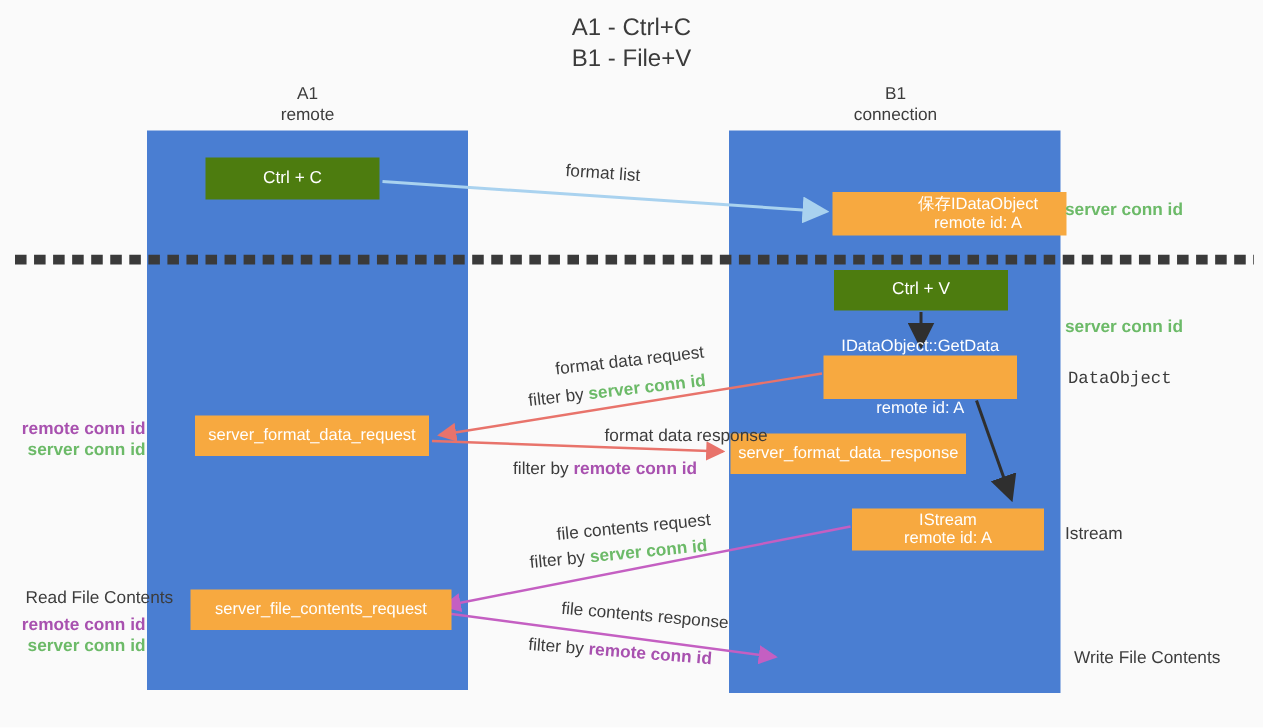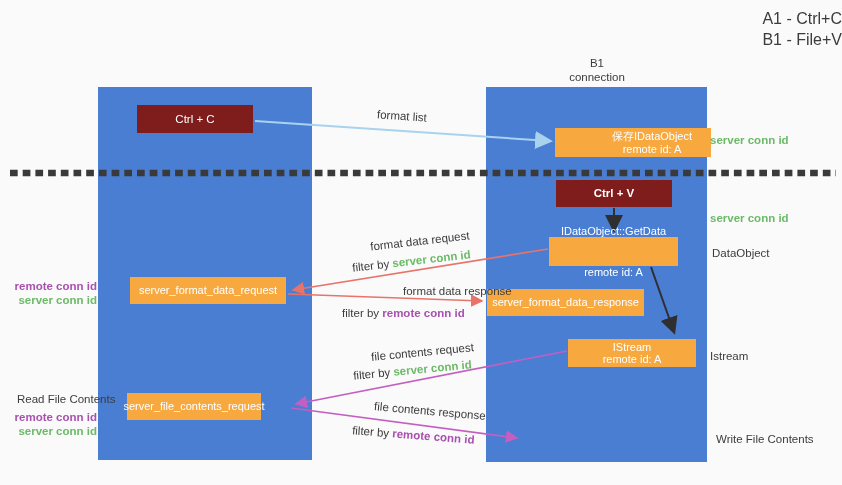--- a/index.html
+++ b/index.html
@@ -1,42 +1,46 @@
 <!DOCTYPE html>
 <html><head>
 <meta charset="utf-8">
 <style>
   html,body{margin:0;padding:0;background:#ffffff;}
   .stage{position:relative;width:842px;height:485px;background:#fafafa;overflow:hidden;
          font-family:"Liberation Sans",sans-serif;}
-  .title{position:absolute;top:8px;left:0;width:100%;text-align:right;
+  .title{position:absolute;top:8px;left:0;width:100%;text-align:center;
          font-size:16px;color:#3b3b3b;line-height:21px;}
   .col{position:absolute;background:#4a7ed2;}
   .node{position:absolute;display:flex;flex-direction:column;align-items:center;justify-content:center;
         color:#ffffff;font-size:11.5px;line-height:13px;text-align:center;white-space:nowrap;}
-  .green{background:#7f1d1d;}
+  .green{background:#4d7c0f;}
   .orange{background:#f7a940;}
   .sm{font-size:11px;line-height:12.5px;}
   .lbl{position:absolute;font-size:11.5px;color:#3c3c3c;white-space:nowrap;line-height:14px;}
   .hdr{text-align:center;}
   .green-t{color:#6cba68;font-weight:bold;}
   .purple-t{color:#a851af;font-weight:bold;}
   .right-align{text-align:right;}
   svg.overlay{position:absolute;left:0;top:0;}
 </style>
 </head>
 <body>
 
 <div class="stage">
 
   <div class="title">
     <div>A1 - Ctrl+C</div>
     <div>B1 - File+V</div>
   </div>
 
+  <div class="lbl hdr" style="left:155px;top:56px;width:100px;">
+    <div>A1</div>
+    <div>remote</div>
+  </div>
   <div class="lbl hdr" style="left:547px;top:56px;width:100px;">
     <div>B1</div>
     <div>connection</div>
   </div>
 
   <div class="col" style="left:98px;top:87px;width:214px;height:373px;"></div>
   <div class="col" style="left:486px;top:87px;width:221px;height:375px;"></div>
 
   <svg class="overlay" width="842" height="485">
     <defs>
@@ -65,21 +69,21 @@
 
   <div class="node green" style="left:137px;top:105px;width:116px;height:28px;">
     <span>Ctrl + C</span>
   </div>
 
   <div class="node orange sm" style="left:555px;top:128px;width:118px;height:29px;padding-left:38px;">
     <span>保存IDataObject</span>
     <span>remote id: A</span>
   </div>
 
-  <div class="node green" style="left:556px;top:180px;width:116px;height:27px;font-weight:bold;">
+  <div class="node green" style="left:556px;top:180px;width:116px;height:27px;">
     <span>Ctrl + V</span>
   </div>
 
   <div class="node orange sm" style="left:549px;top:237px;width:129px;height:29px;gap:29px;">
     <span>IDataObject::GetData</span>
     <span>remote id: A</span>
   </div>
 
   <div class="node orange sm" style="left:130px;top:277px;width:156px;height:27px;">
     <span>server_format_data_request</span>
@@ -87,21 +91,21 @@
 
   <div class="node orange sm" style="left:487px;top:289px;width:157px;height:27px;">
     <span>server_format_data_response</span>
   </div>
 
   <div class="node orange sm" style="left:568px;top:339px;width:128px;height:28px;">
     <span>IStream</span>
     <span>remote id: A</span>
   </div>
 
-  <div class="node orange sm" style="left:127px;top:393px;width:134px;height:27px;">
+  <div class="node orange sm" style="left:127px;top:393px;width:174px;height:27px;">
     <span>server_file_contents_request</span>
   </div>
 
 
   <div class="lbl" style="left:377px;top:109px;transform:rotate(4deg);">format list</div>
 
   <div class="lbl" style="left:370px;top:234px;transform:rotate(-6.5deg);">format data request</div>
   <div class="lbl" style="left:352px;top:254px;transform:rotate(-6.5deg);">
     <span>filter by </span><span class="green-t">server conn id</span>
   </div>
@@ -116,21 +120,21 @@
     <span>filter by </span><span class="green-t">server conn id</span>
   </div>
 
   <div class="lbl" style="left:374px;top:404px;transform:rotate(5deg);">file contents response</div>
   <div class="lbl" style="left:352px;top:428px;transform:rotate(4.5deg);">
     <span>filter by </span><span class="purple-t">remote conn id</span>
   </div>
 
   <div class="lbl green-t" style="left:710px;top:133px;">server conn id</div>
   <div class="lbl green-t" style="left:710px;top:211px;">server conn id</div>
-  <div class="lbl" style="left:712px;top:246px;">DataObject</div>
+  <div class="lbl" style="left:712px;top:246px;font-family:Liberation Mono, monospace;">DataObject</div>
   <div class="lbl" style="left:710px;top:349px;">Istream</div>
   <div class="lbl" style="left:716px;top:432px;">Write File Contents</div>
 
   <div class="lbl right-align" style="left:0;top:279px;width:97px;">
     <div class="purple-t">remote conn id</div>
     <div class="green-t">server conn id</div>
   </div>
   <div class="lbl right-align" style="left:0;top:392px;width:92px;padding-left:17px;">Read File Contents</div>
   <div class="lbl right-align" style="left:0;top:410px;width:97px;">
     <div class="purple-t">remote conn id</div>

